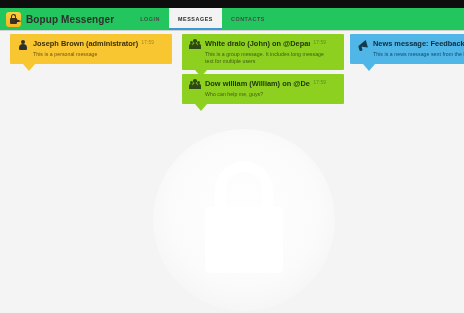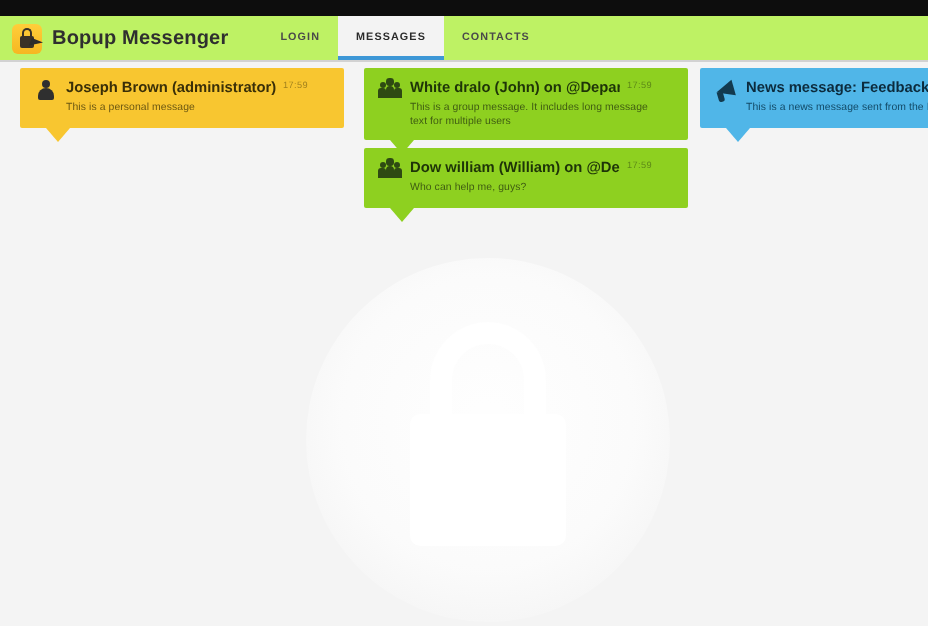--- a/index.html
+++ b/index.html
@@ -31,21 +31,21 @@
     height: 8px;
     background: #0d0d0d;
   }
 
   
   .header {
     position: absolute;
     left: 0; top: 8px;
     width: 464px;
     height: 22px;
-    background: #bef264;
+    background: #22c55e;
     border-bottom: 1px solid #d2d2d2;
     display: flex;
     align-items: flex-end;
   }
 
   .brand {
     display: flex;
     align-items: center;
     margin-left: 6px;
     height: 100%;

